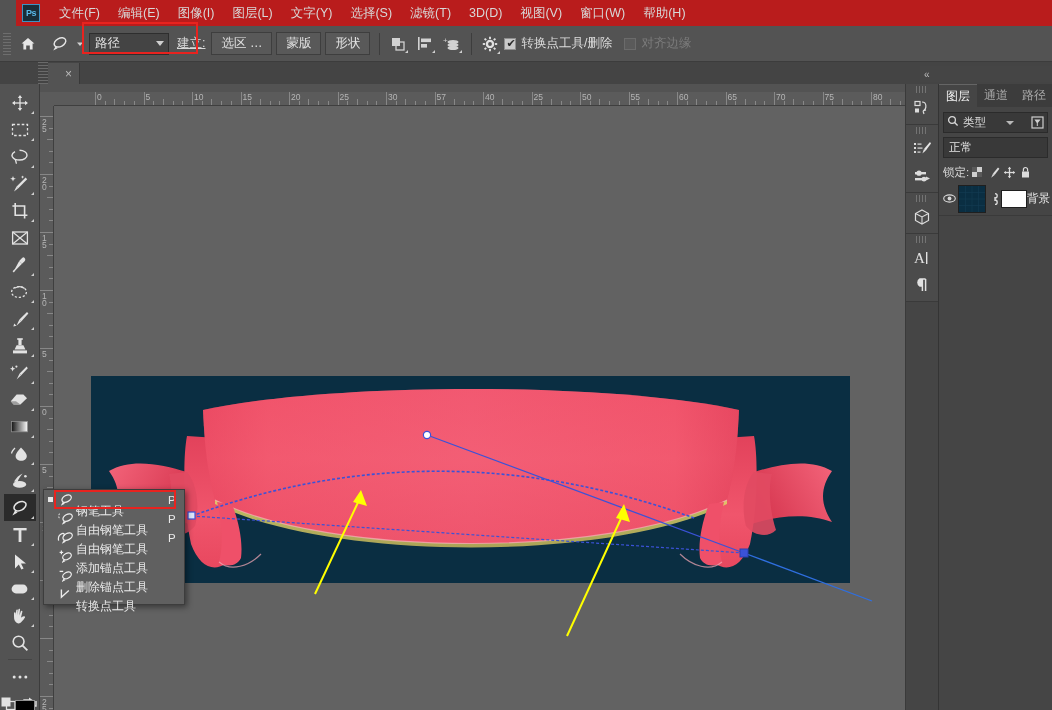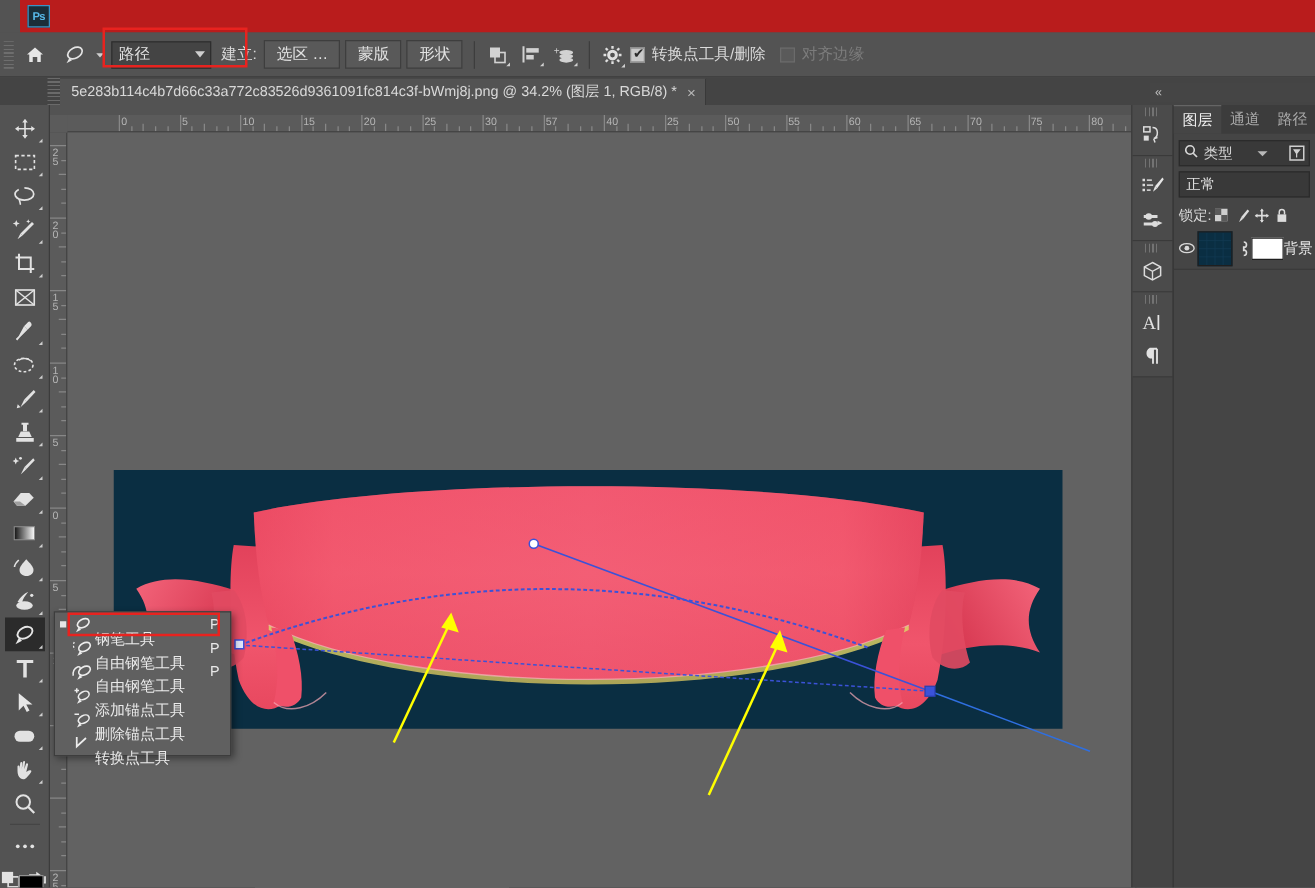--- a/index.html
+++ b/index.html
@@ -57,21 +57,21 @@
   .ps-select {
     width:80px; height:22px; background:#444; border:1px solid #2e2e2e;
     color:#e2e2e2; font-size:12.5px; padding-left:5px;
     display:flex; align-items:center; position:relative;
   }
   .ps-select .chev {
     position:absolute; right:4px; top:7px; width:0;height:0;
     border-left:4px solid transparent; border-right:4px solid transparent;
     border-top:5px solid #cfcfcf;
   }
-  .opt-label { margin:0 6px 0 8px; font-size:12.5px; color:#d8d8d8; }
+  .opt-label { margin:0 6px 0 8px; font-size:12.5px; color:#d8d8d8;text-decoration:underline; }
   .opt-btn {
     height:23px; background:#595959; border:1px solid #3e3e3e;
     color:#e2e2e2; font-size:12.5px; padding:0 9px; margin-right:4px;
     display:flex; align-items:center; line-height:1;
   }
   .opt-sep { width:1px; height:22px; background:#3d3d3d; margin:0 5px; }
   .opt-iconbtn {
     width:26px; height:24px; display:flex; align-items:center; justify-content:center;
     margin-right:1px; position:relative;
   }
@@ -242,20 +242,33 @@
   .layer-name { font-size:11.5px; color:#e6e6e6; white-space:nowrap; overflow:hidden; }
   .ribbon-mini { position:absolute; left:0; top:0; width:100%; height:100%; }
 </style>
 </head>
 <body>
 
 <div id="app">
 
   <div id="menubar">
     <div class="ps-logo">Ps</div>
+    <div id="menu-items" style="display:flex;">
+        <div class="menu-item">文件(F)</div>
+        <div class="menu-item">编辑(E)</div>
+        <div class="menu-item">图像(I)</div>
+        <div class="menu-item">图层(L)</div>
+        <div class="menu-item">文字(Y)</div>
+        <div class="menu-item">选择(S)</div>
+        <div class="menu-item">滤镜(T)</div>
+        <div class="menu-item">3D(D)</div>
+        <div class="menu-item">视图(V)</div>
+        <div class="menu-item">窗口(W)</div>
+        <div class="menu-item">帮助(H)</div>
+      </div>
   </div>
 
   <div id="optionsbar">
     <div class="opt-grip"></div>
 
     <div class="opt-home">
       <svg width="16" height="16" viewBox="0 0 16 16">
         <path d="M8 2 L1.6 7.6 H3.4 V13.6 H6.2 V9.6 H9.8 V13.6 H12.6 V7.6 H14.4 Z" fill="#e6e6e6"></path>
       </svg>
     </div>
@@ -335,21 +348,20 @@
     <div class="opt-check on"></div>
     <div class="opt-cbl">转换点工具/删除</div>
 
     <div class="opt-check off"></div>
     <div class="opt-cbl dim">对齐边缘</div>
   </div>
 
   <div id="tabbar">
     <div class="tab-grip"></div>
     <div class="doc-tab">
-      <span>5e283b114c4b7d66c33a772c83526d9361091fc814c3f-bWmj8j.png @ 34.2% (图层 1, RGB/8) *</span>
       <span class="x">×</span>
     </div>
   </div>
 
   <div id="toolbar">
     <div class="tb-grip"></div>
     <div id="tool-list" style="display:flex;flex-direction:column;align-items:center;">
         <div class="tool">
           <span>
             <svg width="18" height="18" viewBox="0 0 18 18">

